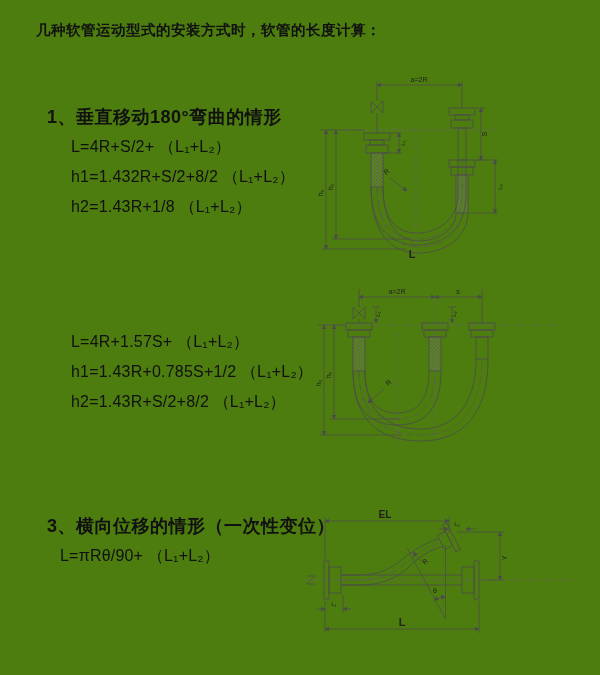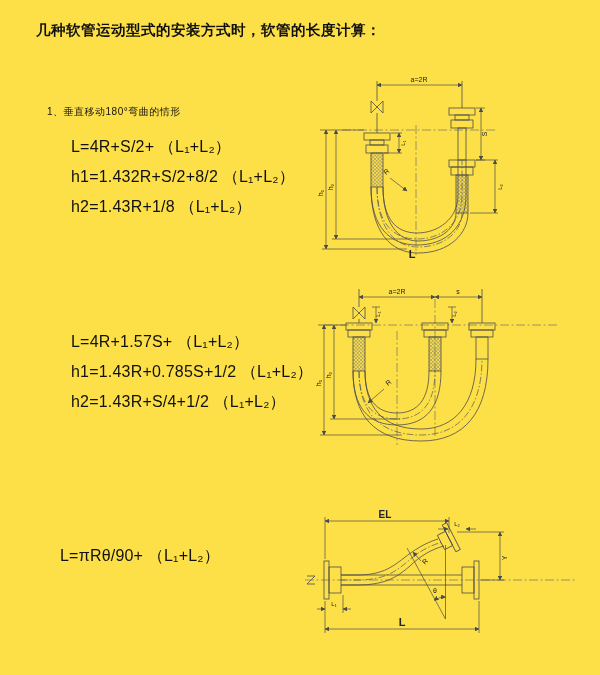--- a/index.html
+++ b/index.html
@@ -1,19 +1,19 @@
 <!DOCTYPE html>
 <html><head>
 <meta charset="utf-8">
 <style>
   html,body{margin:0;padding:0;background:#e8e8e8}
-  .page{position:relative;width:600px;height:675px;background:#fde047;
+  .page{position:relative;width:600px;height:675px;background:#4d7c0f;
         font-family:"Liberation Sans","DejaVu Sans",sans-serif;color:#111;overflow:hidden}
   .title{position:absolute;left:36px;top:21px;font-size:14.5px;font-weight:700;letter-spacing:.5px}
-  .sec-heading{position:absolute;font-size:10px;font-weight:400;letter-spacing:.5px}
+  .sec-heading{position:absolute;font-size:18px;font-weight:700;letter-spacing:.5px}
   .formulas{position:absolute;font-size:16px;letter-spacing:.2px}
   .formula-line{height:30px;line-height:30px;white-space:pre}
   #sec1-h{left:47px;top:105px}  #sec1-f{left:71px;top:132px}
   #sec2-h{left:47px;top:300px}  #sec2-f{left:71px;top:327px}
   #sec3-h{left:47px;top:514px}  #sec3-f{left:60px;top:541px}
   svg.diagram{position:absolute}
   #svg1{left:312px;top:75px} #svg2{left:312px;top:283px} #svg3{left:297px;top:505px}
   .ln{stroke:#4b4b4b;stroke-width:.8;fill:none}
   .cl{stroke:#6b6b6b;stroke-width:.65;fill:none;stroke-dasharray:9 2.5 2 2.5}
   .hd{stroke:#575757;stroke-width:.7;fill:none;stroke-dasharray:7 2 1.5 2}
@@ -34,23 +34,24 @@
   <div class="sec-heading" id="sec1-h">1、垂直移动180°弯曲的情形</div>
   <div class="formulas" id="sec1-f">
     <div class="formula-line">L=4R+S/2+ （L₁+L₂）</div>
     <div class="formula-line">h1=1.432R+S/2+8/2 （L₁+L₂）</div>
     <div class="formula-line">h2=1.43R+1/8 （L₁+L₂）</div>
   </div>
 
   <div class="formulas" id="sec2-f">
     <div class="formula-line">L=4R+1.57S+ （L₁+L₂）</div>
     <div class="formula-line">h1=1.43R+0.785S+1/2 （L₁+L₂）</div>
-    <div class="formula-line">h2=1.43R+S/4+1/2 （L₁+L₂）</div>
+    <div class="formula-line">h2=1.43R+S/2+8/2 （L₁+L₂）</div>
   </div>
 
+  <div class="sec-heading" id="sec3-h">3、横向位移的情形（一次性变位）</div>
   <div class="formulas" id="sec3-f">
     <div class="formula-line">L=πRθ/90+ （L₁+L₂）</div>
   </div>
 
   <svg id="svg1" class="diagram" width="278" height="186" viewBox="0 0 278 186">
     <defs>
       <marker id="m1" viewBox="0 0 10 10" refX="9" refY="5" markerWidth="7" markerHeight="7" orient="auto-start-reverse">
         <path d="M0,0 L10,5 L0,10 z" fill="#4b4b4b"></path>
       </marker>
       <pattern id="p1" width="3.5" height="3.5" patternUnits="userSpaceOnUse">

